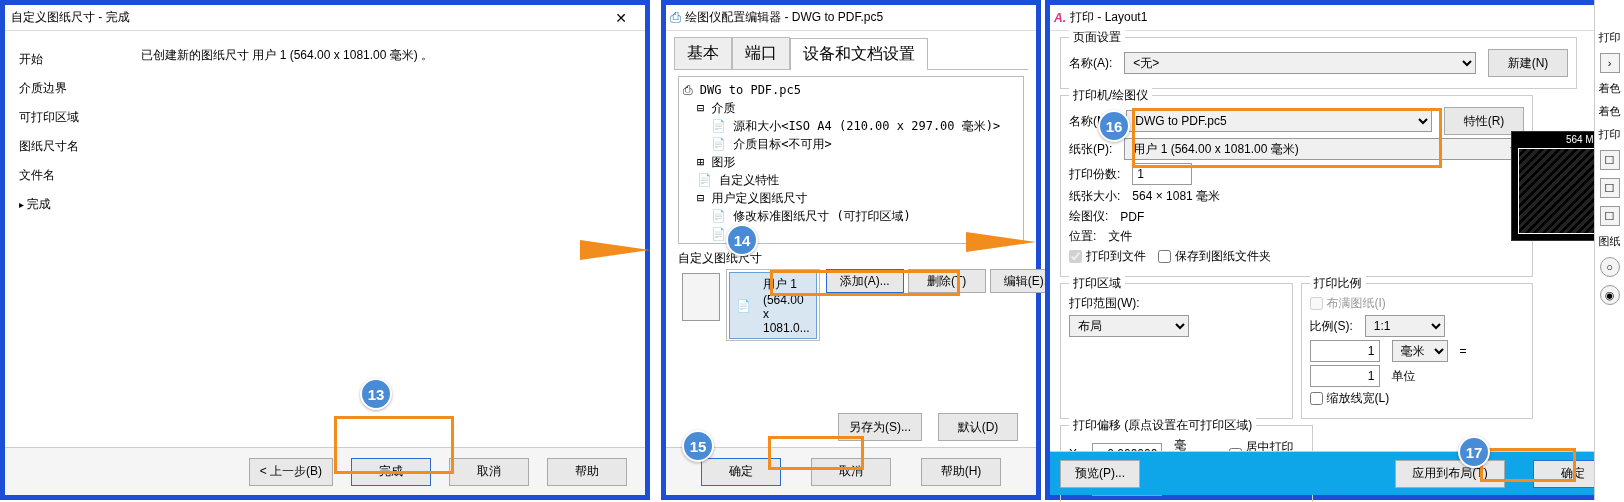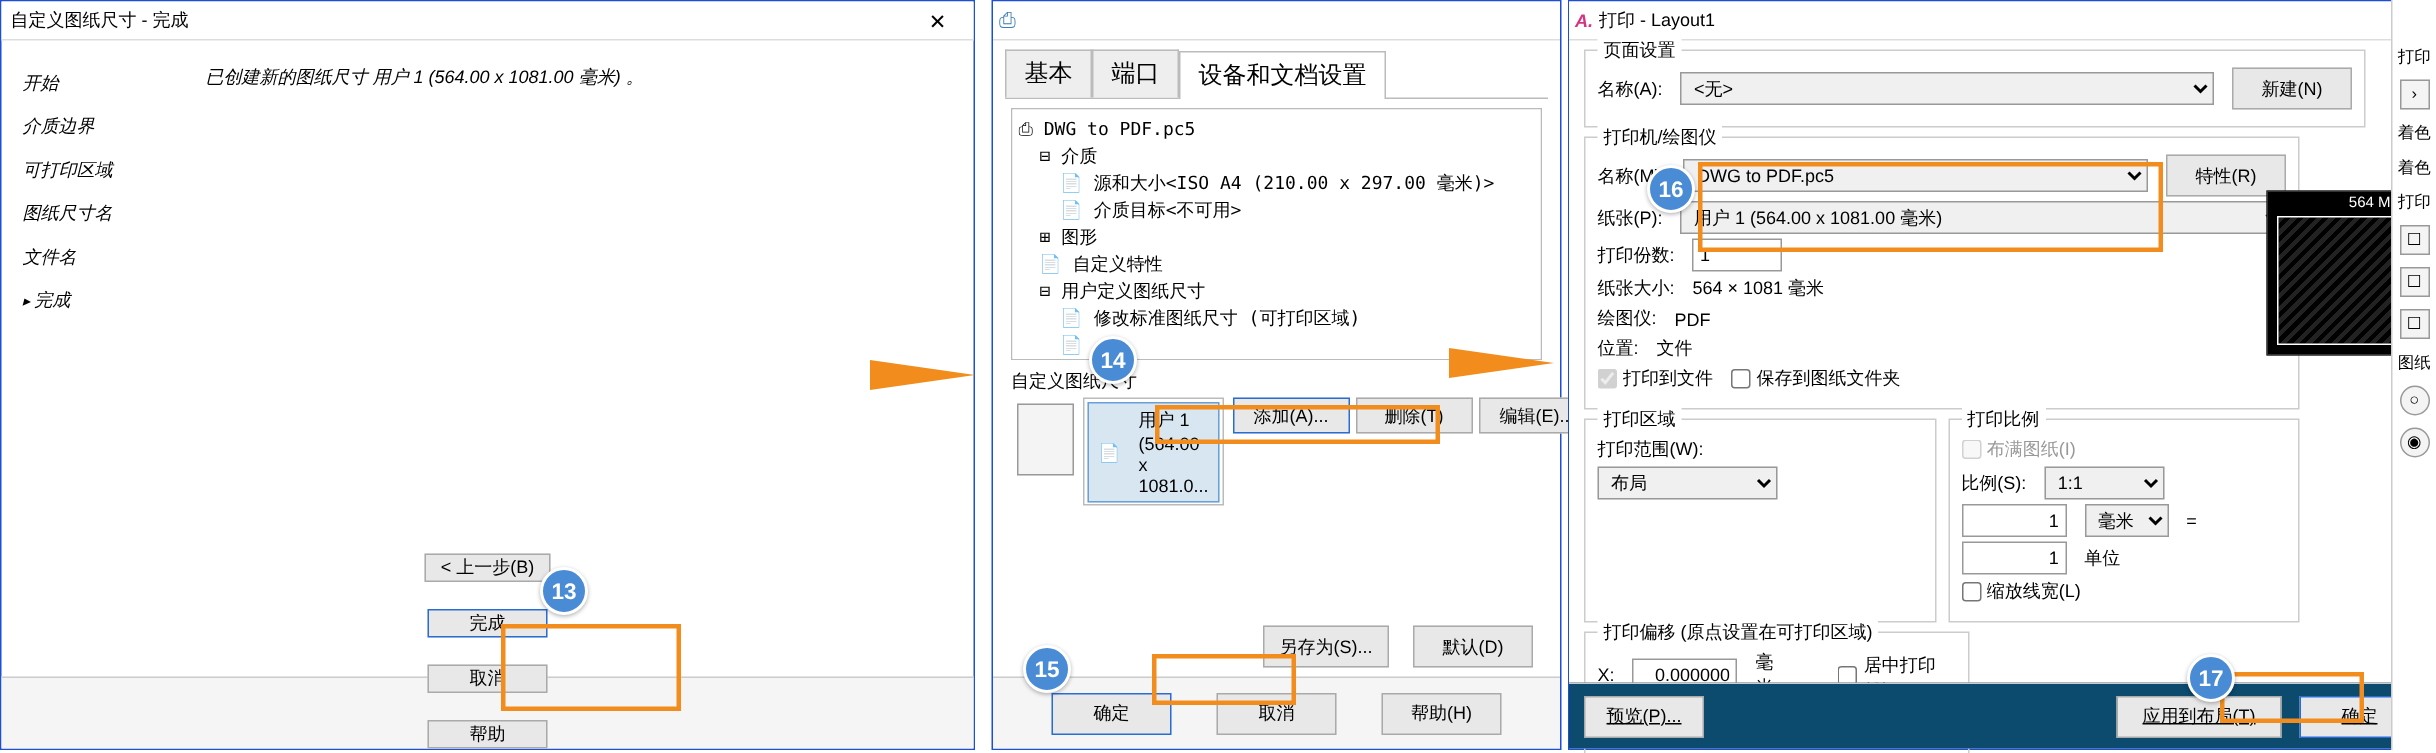--- a/index.html
+++ b/index.html
@@ -8,21 +8,21 @@
     font-size: 12px;
     background: #fff;
     position: relative;
     width: 1624px;
     height: 502px;
     overflow: hidden;
   }
   .window {
     position: absolute;
     background: #fff;
-    border: 1px solid #1d4ed8;
+    border: 5px solid #1d4ed8;
   }
   .titlebar {
     display: flex;
     align-items: center;
     padding: 4px 6px;
     background: #fff;
     border-bottom: 1px solid #ddd;
     height: 26px;
   }
   .titlebar .title { flex: 1; }
@@ -30,35 +30,34 @@
     width: 36px;
     height: 22px;
     text-align: center;
     font-size: 14px;
     line-height: 22px;
     cursor: pointer;
   }
 
   
   #w1 { left: 0; top: 0; width: 650px; height: 500px; }
-  #w1 .body { display: flex; height: calc(100% - 26px - 48px); font-style: italic; }
+  #w1 .body { display: flex; height: calc(100% - 26px - 48px); }
   #w1 .sidebar { width: 120px; padding: 14px 6px; }
   #w1 .sidebar .item { padding: 6px 8px; cursor: pointer; }
   #w1 .sidebar .item.current::before { content: "▸ "; font-size: 10px; }
   #w1 .content { flex: 1; padding: 16px; }
   #w1 .footer {
     height: 48px;
     border-top: 1px solid #ccc;
     display: flex;
     justify-content: flex-end;
     align-items: center;
     gap: 18px;
     padding: 0 18px;
     background: #f5f5f5;
-    flex-direction: column;
   }
   .btn {
     min-width: 80px;
     height: 28px;
     background: #e8e8e8;
     border: 1px solid #aaa;
     padding: 0 10px;
     cursor: pointer;
     font-size: 12px;
   }
@@ -182,25 +181,24 @@
     background: repeating-linear-gradient(135deg,#222,#222 3px,#000 3px,#000 6px);
   }
   .cb { display: flex; gap: 4px; }
   #w3 .footer {
     position: absolute;
     bottom: 0; left: 0; right: 0;
     height: 44px;
     display: flex;
     justify-content: flex-end;
     align-items: center;
-    gap: 12px;
+    gap: 28px;
     padding: 0 10px;
     border-top: 1px solid #ccc;
-    background: #0c4a6e;
-    text-decoration: underline;
+    background: #0ea5e9;
   }
 
   
   #toolbar {
     position: absolute;
     right: 0;
     top: 0;
     width: 30px;
     height: 500px;
     background: #fff;
@@ -267,20 +265,21 @@
     <button class="btn">&lt; 上一步(B)</button>
     <button class="btn" style="border:1px solid #2b6cd4">完成</button>
     <button class="btn">取消</button>
     <button class="btn">帮助</button>
   </div>
 </div>
 
 <div id="w2" class="window" style="left:661px">
   <div class="titlebar">
     <span class="printer-icon">⎙</span>
+    <span class="title">绘图仪配置编辑器 - DWG to PDF.pc5</span>
   </div>
   <div class="tabs">
     <div class="tab">基本</div>
     <div class="tab">端口</div>
     <div class="tab active">设备和文档设置</div>
   </div>
   <div class="tree">
     <div class="node">⎙ <span>DWG to PDF.pc5</span></div>
     <div class="node ind1">⊟ <span>介质</span></div>
     <div class="node ind2">📄 <span>源和大小&lt;ISO A4 (210.00 x 297.00 毫米)&gt;</span></div>

